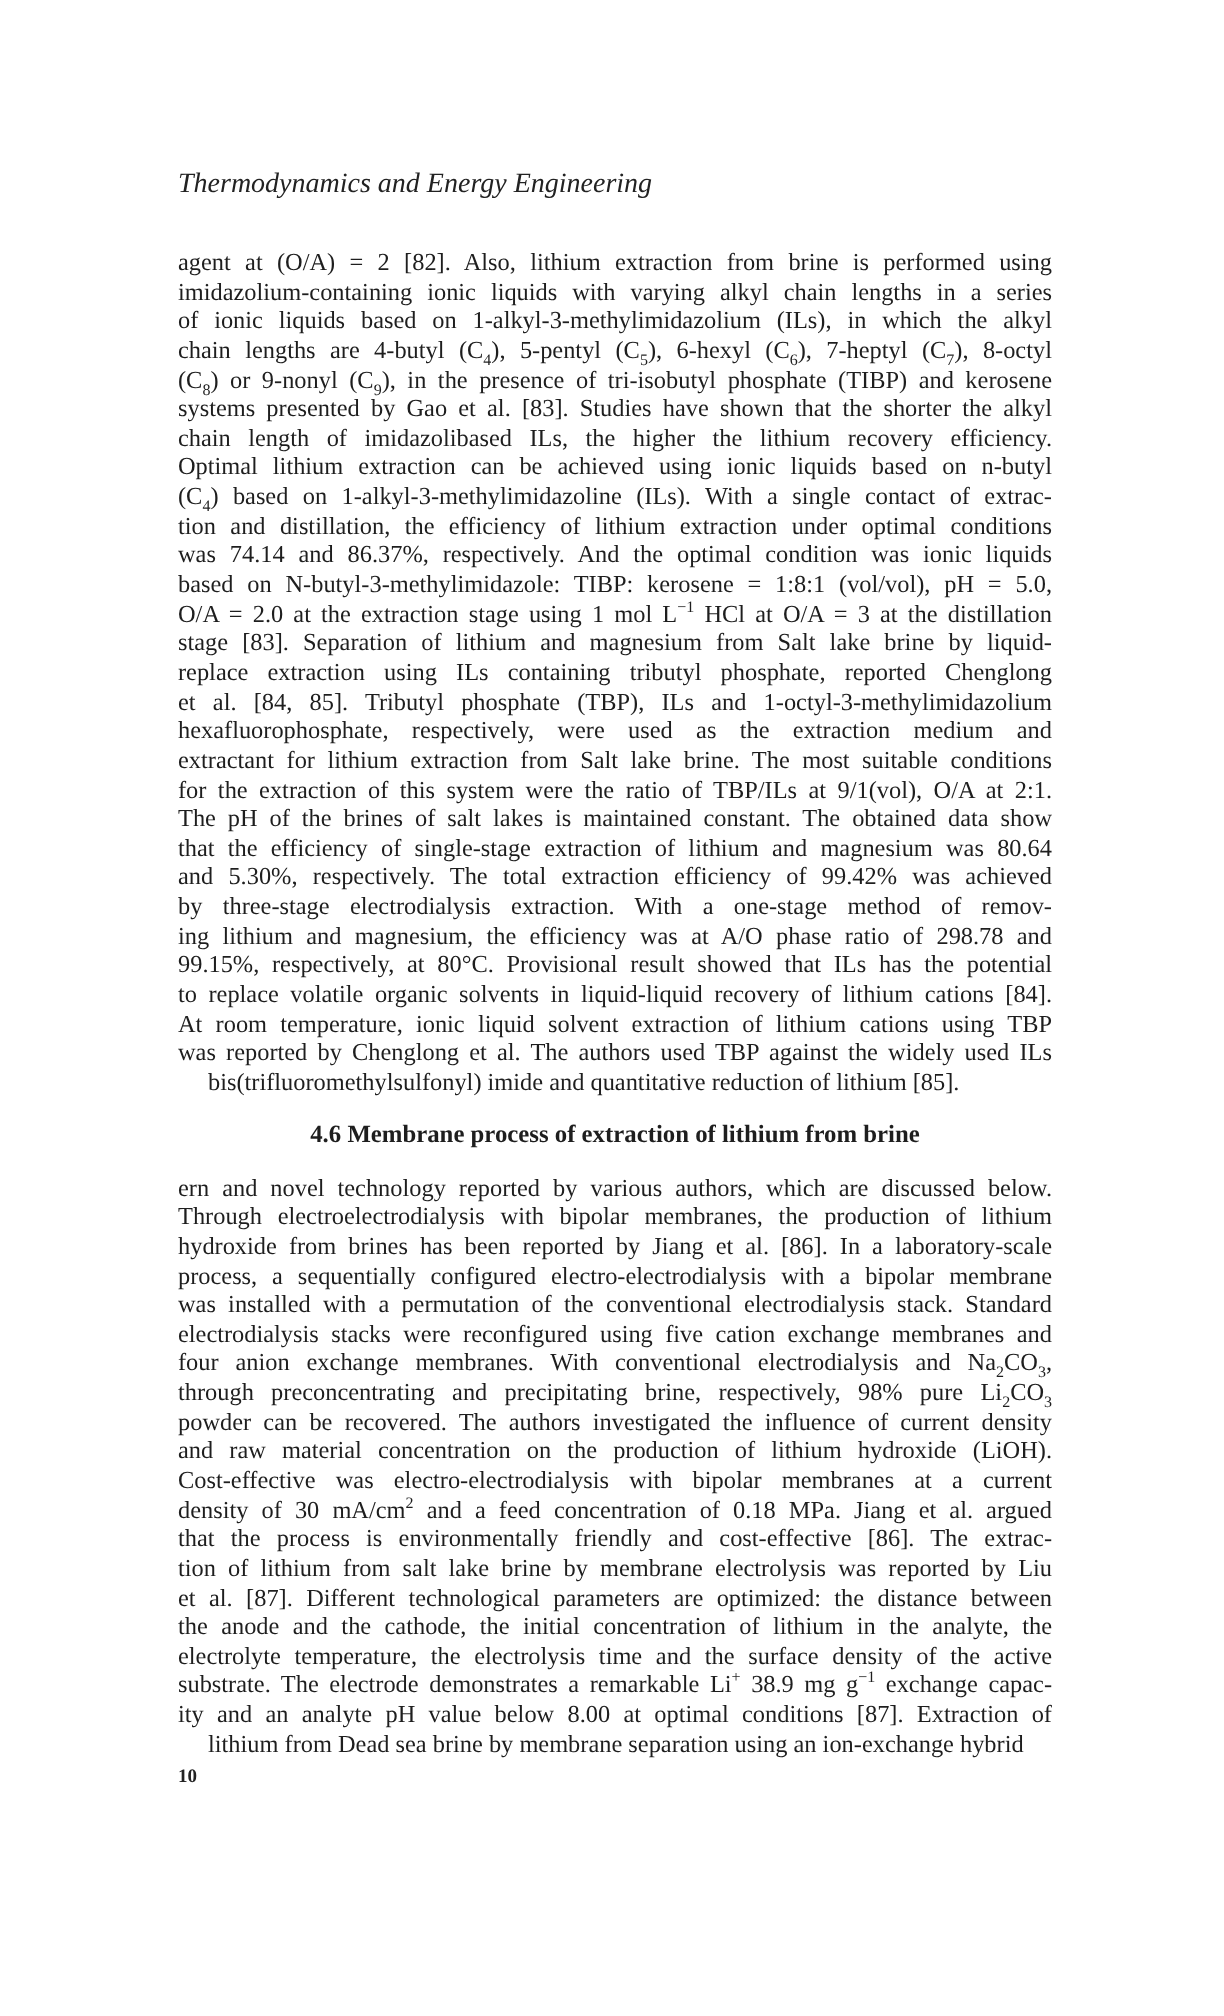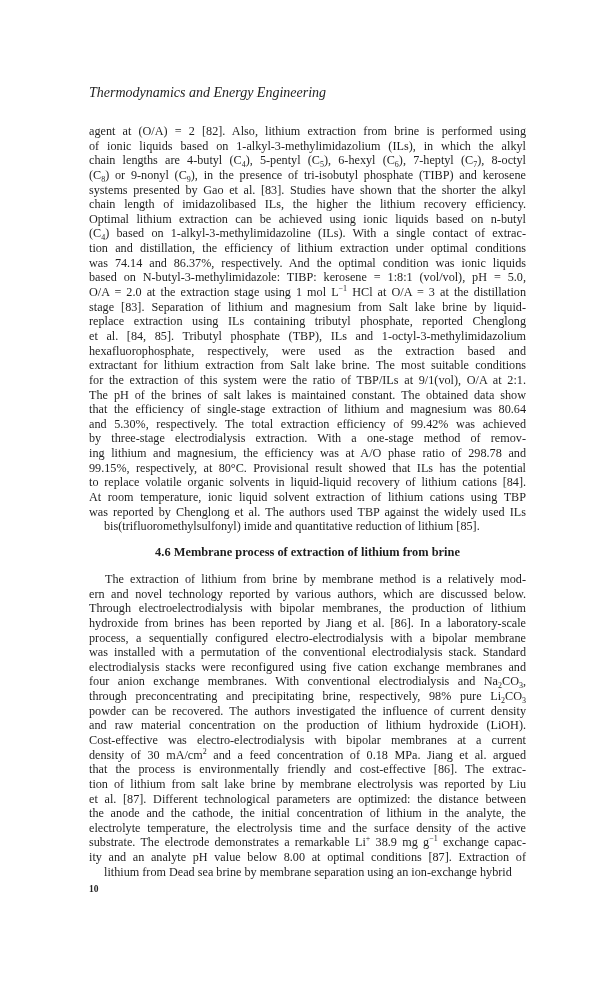--- a/index.html
+++ b/index.html
@@ -19,51 +19,51 @@
                  font-family: "Liberation Serif", serif; color: #222; }
 </style>
 </head>
 <body>
 
 <div class="running-header">Thermodynamics and Energy Engineering</div>
 
 <div class="body">
   <div id="para1">
       <div class="line">agent at (O/A) = 2 [82]. Also, lithium extraction from brine is performed using</div>
+      <div class="line">imidazolium-containing ionic liquids with varying alkyl chain lengths in a series</div>
       <div class="line">of ionic liquids based on 1-alkyl-3-methylimidazolium (ILs), in which the alkyl</div>
       <div class="line">chain lengths are 4-butyl (C<sub>4</sub>), 5-pentyl (C<sub>5</sub>), 6-hexyl (C<sub>6</sub>), 7-heptyl (C<sub>7</sub>), 8-octyl</div>
       <div class="line">(C<sub>8</sub>) or 9-nonyl (C<sub>9</sub>), in the presence of tri-isobutyl phosphate (TIBP) and kerosene</div>
       <div class="line">systems presented by Gao et al. [83]. Studies have shown that the shorter the alkyl</div>
       <div class="line">chain length of imidazolibased ILs, the higher the lithium recovery efficiency.</div>
       <div class="line">Optimal lithium extraction can be achieved using ionic liquids based on n-butyl</div>
       <div class="line">(C<sub>4</sub>) based on 1-alkyl-3-methylimidazoline (ILs). With a single contact of extrac-</div>
       <div class="line">tion and distillation, the efficiency of lithium extraction under optimal conditions</div>
       <div class="line">was 74.14 and 86.37%, respectively. And the optimal condition was ionic liquids</div>
       <div class="line">based on N-butyl-3-methylimidazole: TIBP: kerosene = 1:8:1 (vol/vol), pH = 5.0,</div>
       <div class="line">O/A = 2.0 at the extraction stage using 1 mol L<sup>−1</sup> HCl at O/A = 3 at the distillation</div>
       <div class="line">stage [83]. Separation of lithium and magnesium from Salt lake brine by liquid-</div>
       <div class="line">replace extraction using ILs containing tributyl phosphate, reported Chenglong</div>
       <div class="line">et al. [84, 85]. Tributyl phosphate (TBP), ILs and 1-octyl-3-methylimidazolium</div>
-      <div class="line">hexafluorophosphate, respectively, were used as the extraction based and</div>
+      <div class="line">hexafluorophosphate, respectively, were used as the extraction medium and</div>
       <div class="line">extractant for lithium extraction from Salt lake brine. The most suitable conditions</div>
       <div class="line">for the extraction of this system were the ratio of TBP/ILs at 9/1(vol), O/A at 2:1.</div>
       <div class="line">The pH of the brines of salt lakes is maintained constant. The obtained data show</div>
       <div class="line">that the efficiency of single-stage extraction of lithium and magnesium was 80.64</div>
       <div class="line">and 5.30%, respectively. The total extraction efficiency of 99.42% was achieved</div>
       <div class="line">by three-stage electrodialysis extraction. With a one-stage method of remov-</div>
       <div class="line">ing lithium and magnesium, the efficiency was at A/O phase ratio of 298.78 and</div>
       <div class="line">99.15%, respectively, at 80°C. Provisional result showed that ILs has the potential</div>
       <div class="line">to replace volatile organic solvents in liquid-liquid recovery of lithium cations [84].</div>
       <div class="line">At room temperature, ionic liquid solvent extraction of lithium cations using TBP</div>
       <div class="line">was reported by Chenglong et al. The authors used TBP against the widely used ILs</div>
       <div class="line last">bis(trifluoromethylsulfonyl) imide and quantitative reduction of lithium [85].</div>
     </div>
   <div class="heading">4.6 Membrane process of extraction of lithium from brine</div>
   <div id="para2">
-      <div class="line indent">The extraction of lithium from brine by membrane method is a relatively mod-</div>
       <div class="line">ern and novel technology reported by various authors, which are discussed below.</div>
       <div class="line">Through electroelectrodialysis with bipolar membranes, the production of lithium</div>
       <div class="line">hydroxide from brines has been reported by Jiang et al. [86]. In a laboratory-scale</div>
       <div class="line">process, a sequentially configured electro-electrodialysis with a bipolar membrane</div>
       <div class="line">was installed with a permutation of the conventional electrodialysis stack. Standard</div>
       <div class="line">electrodialysis stacks were reconfigured using five cation exchange membranes and</div>
       <div class="line">four anion exchange membranes. With conventional electrodialysis and Na<sub>2</sub>CO<sub>3</sub>,</div>
       <div class="line">through preconcentrating and precipitating brine, respectively, 98% pure Li<sub>2</sub>CO<sub>3</sub></div>
       <div class="line">powder can be recovered. The authors investigated the influence of current density</div>
       <div class="line">and raw material concentration on the production of lithium hydroxide (LiOH).</div>

